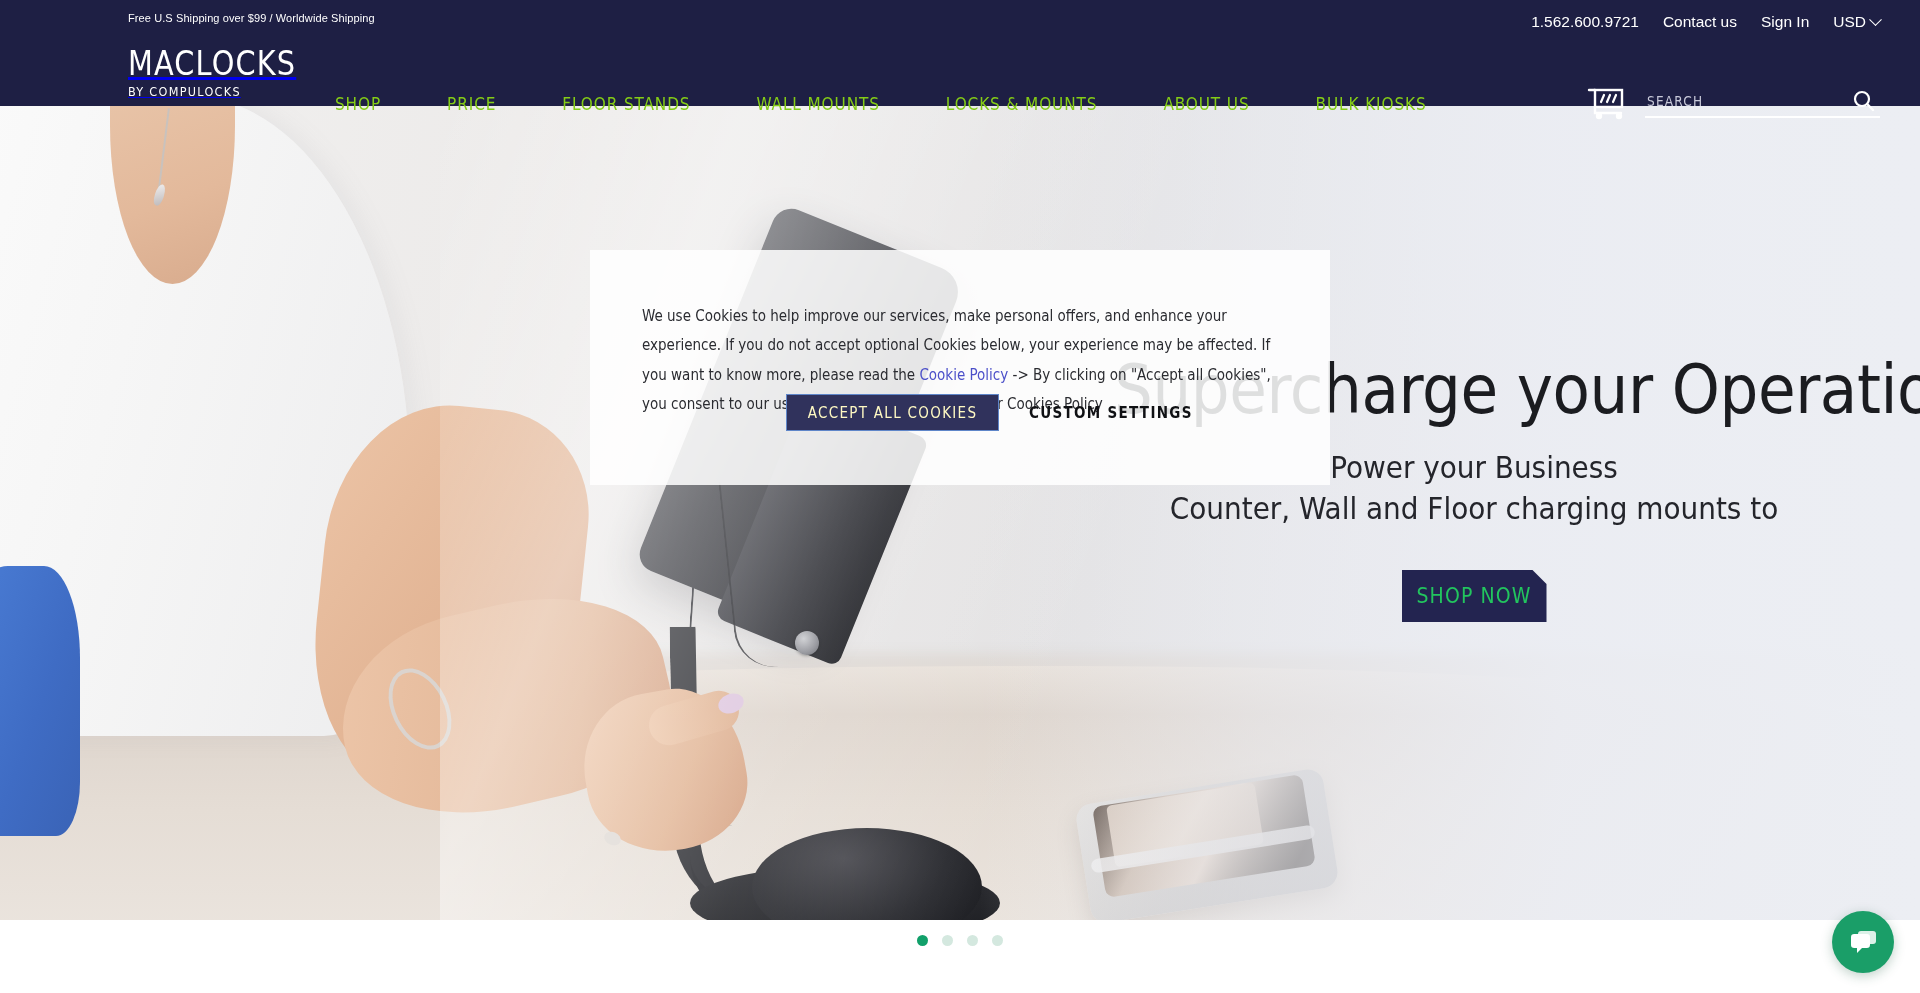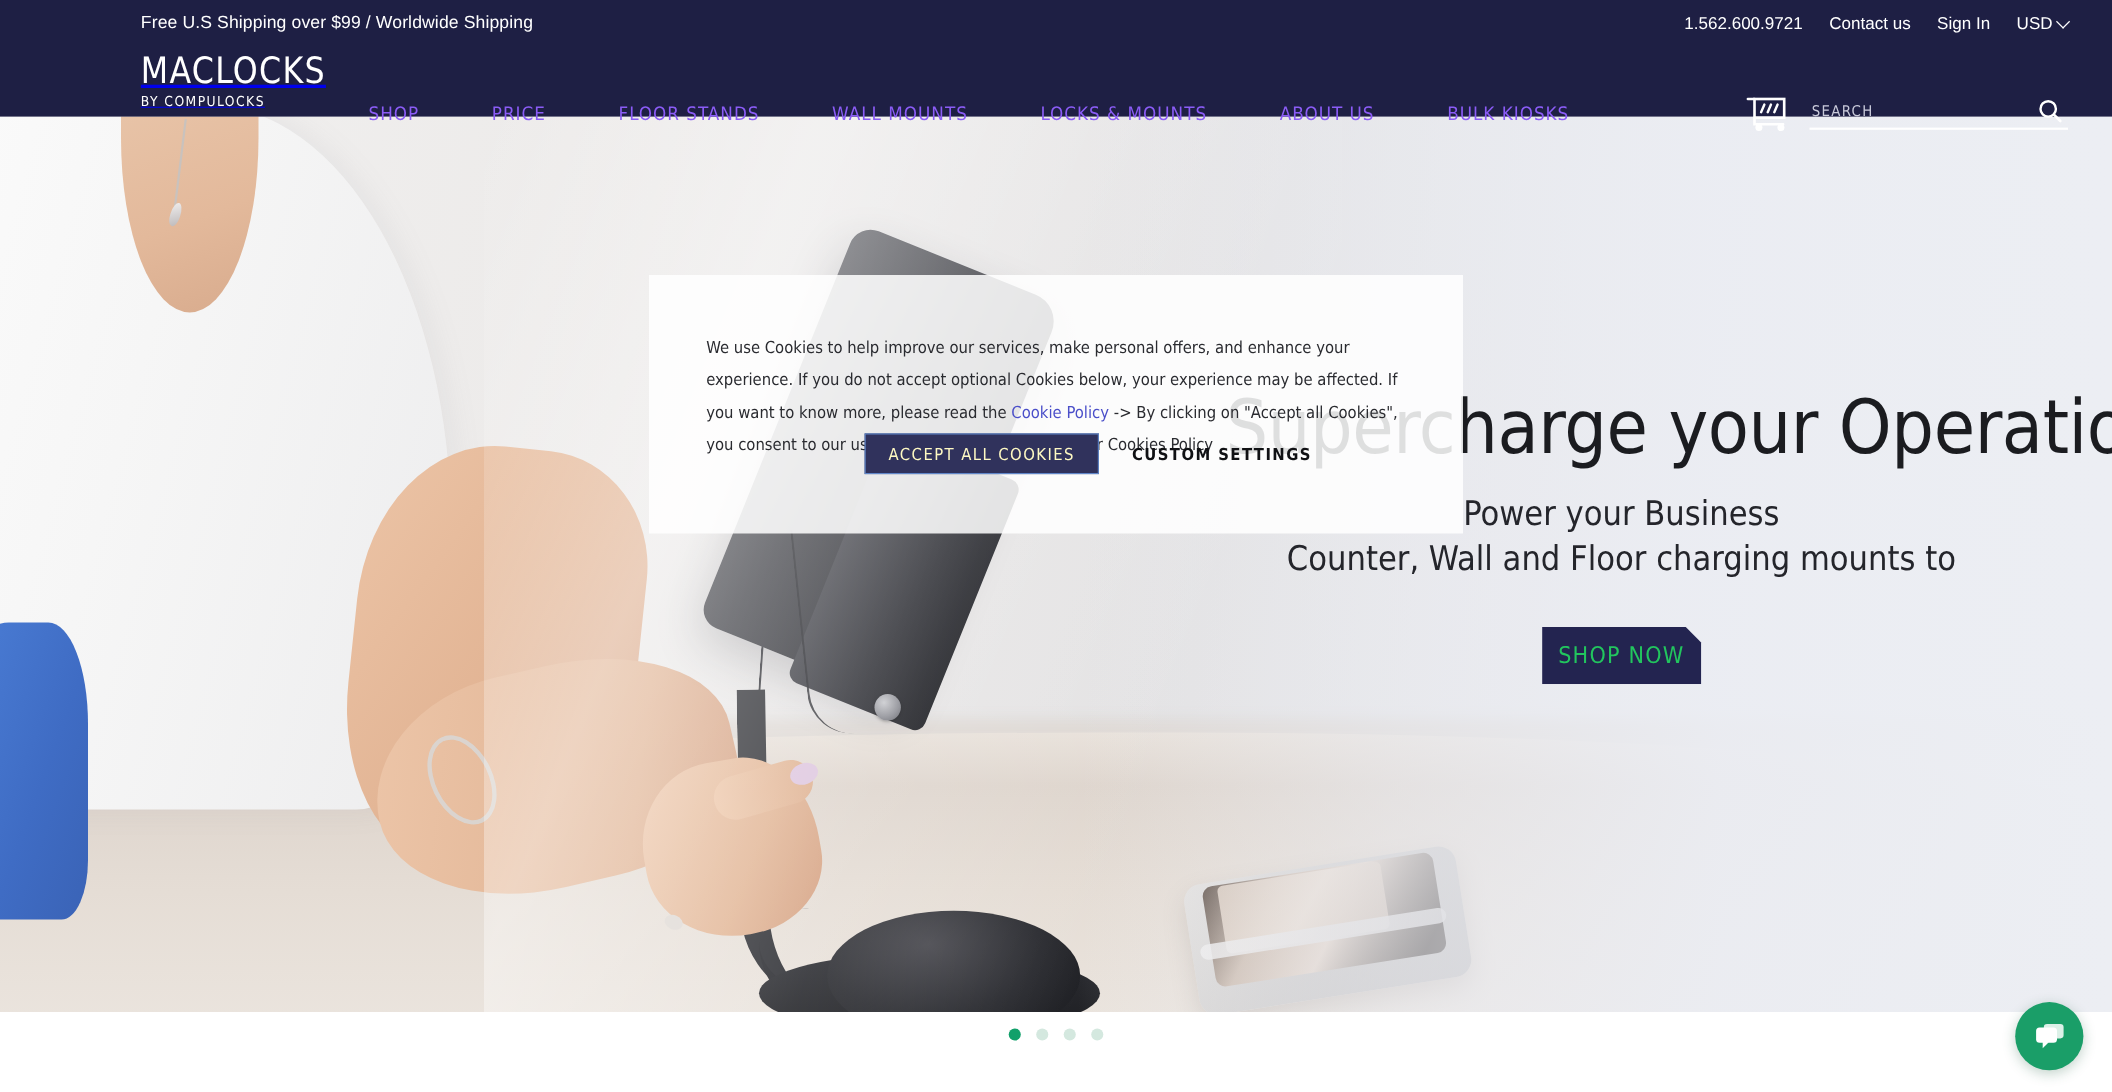--- a/index.html
+++ b/index.html
@@ -14,21 +14,21 @@
   
   .header {
     position:absolute; top:0; left:0; width:1920px; height:106px;
     background:#1e1f44; z-index:40;
   }
   .topbar {
     position:absolute; top:0; left:0; width:100%; height:48px;
   }
   .ship-note {
     position:absolute; left:128px; top:12px;
-    color:#ffffff; font-size:16px; font-weight:500; letter-spacing:.1px;
+    color:#ffffff; font-size:11px; font-weight:500; letter-spacing:.1px;
     white-space:nowrap;
   }
   .util {
     position:absolute; right:40px; top:13px;
     display:flex; align-items:flex-start; gap:24px;
   }
   .util a, .util span.uitem {
     color:#ffffff; font-size:15.5px; text-decoration:none; white-space:nowrap;
   }
   .usd-wrap { display:flex; align-items:center; gap:5px; cursor:pointer; }
@@ -50,21 +50,21 @@
     font-family:"Liberation Sans Narrow","DejaVu Sans Condensed","Liberation Sans",sans-serif;
     color:#ffffff; font-size:12.5px; letter-spacing:1.3px;
     margin-top:4px; white-space:nowrap;
   }
 
   .mainnav {
     position:absolute; left:335px; top:54px;
     display:flex; align-items:center; gap:0;
   }
   .mainnav a {
-    color:#8b5cf6; text-decoration:none;
+    color:#84cc16; text-decoration:none;
     font-family:"Liberation Sans Narrow","DejaVu Sans Condensed","Liberation Sans",sans-serif;
     font-size:17px; letter-spacing:.9px; white-space:nowrap;
     padding:0 33px;
   }
   .mainnav a:first-child { padding-left:0; }
 
   .headtools {
     position:absolute; right:40px; top:46px;
     display:flex; align-items:center; gap:16px;
   }

